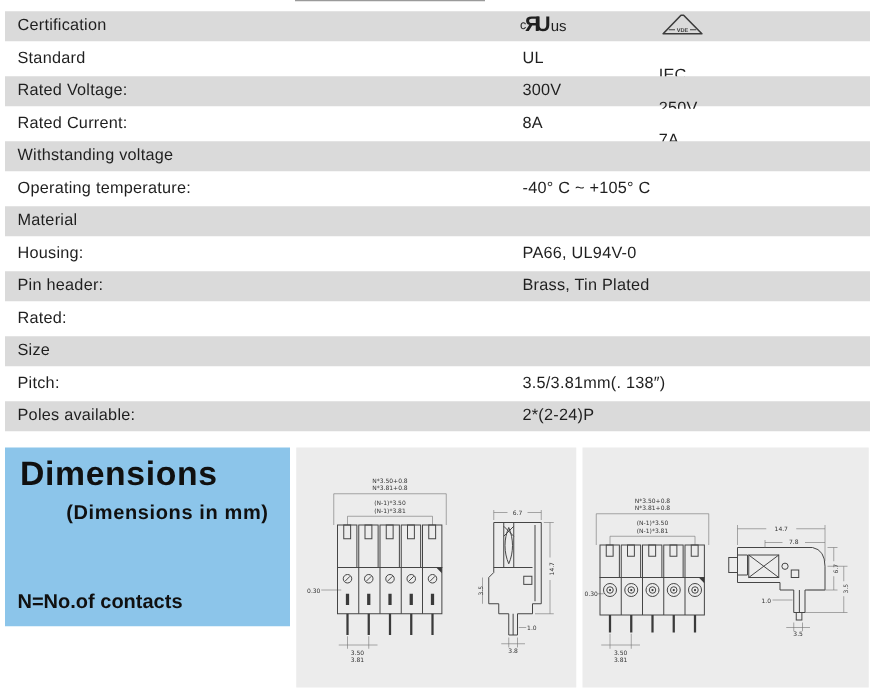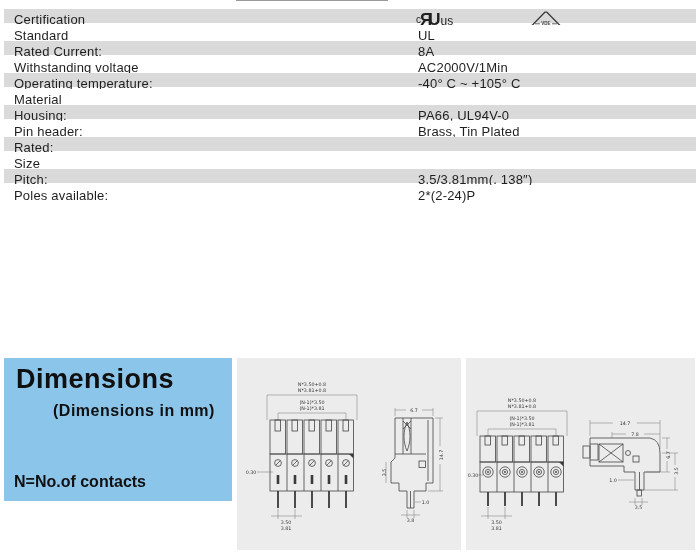--- a/index.html
+++ b/index.html
@@ -1,21 +1,21 @@
 <!DOCTYPE html>
 <html><head>
 <meta charset="utf-8">
 <style>
   html,body{margin:0;padding:0;background:#fff;}
   .sheet{position:relative;width:700px;height:560px;background:#ffffff;overflow:hidden;
          font-family:"Liberation Sans", sans-serif;color:#1f1f1f;}
   .topline{position:absolute;top:0;left:236px;width:152px;height:1px;background:#9a9a9a;}
   
   .spec-table{position:absolute;left:4px;top:9px;width:692px;}
-  .row{position:relative;height:14px;margin-bottom:2px;line-height:22px;font-size:13px;}
+  .row{position:relative;height:24px;margin-bottom:2px;line-height:22px;font-size:13px;}
   .row:nth-child(odd){background:#dadada;}
   .row:nth-child(even){background:#ffffff;}
   .lbl{position:absolute;left:10px;top:0;white-space:pre;letter-spacing:.2px;}
   .v1{position:absolute;left:414px;top:0;white-space:pre;letter-spacing:.2px;}
   .v2{position:absolute;left:523px;top:0;white-space:pre;letter-spacing:.2px;margin-top:14px;}
   
   .cert-ul{position:absolute;left:412px;top:1px;height:20px;line-height:20px;}
   .ul-c{font-size:10px;vertical-align:2px;}
   .ul-r{display:inline-block;transform:scaleX(-1);font-weight:bold;font-size:17px;letter-spacing:-1px;}
   .ul-u{font-weight:bold;font-size:17px;margin-left:-4px;}
@@ -55,27 +55,31 @@
           <text x="18" y="15.4">VDE</text>
         </svg>
       </span>
     </div>
     <div class="row">
       <span class="lbl">Standard</span>
       <span class="v1">UL</span>
       <span class="v2">IEC</span>
     </div>
     <div class="row">
+      <span class="lbl">Rated Voltage:</span>
+      <span class="v1">300V</span>
+      <span class="v2">250V</span>
+    </div>
+    <div class="row">
       <span class="lbl">Rated Current:</span>
       <span class="v1">8A</span>
       <span class="v2">7A</span>
     </div>
     <div class="row">
       <span class="lbl">Withstanding voltage</span>
-      <span class="v1">AC2000V/1Min</span>
     </div>
     <div class="row">
       <span class="lbl">Operating temperature:</span>
       <span class="v1">-40° C ~ +105° C</span>
     </div>
     <div class="row">
       <span class="lbl">Material</span>
     </div>
     <div class="row">
       <span class="lbl">Housing:</span>

